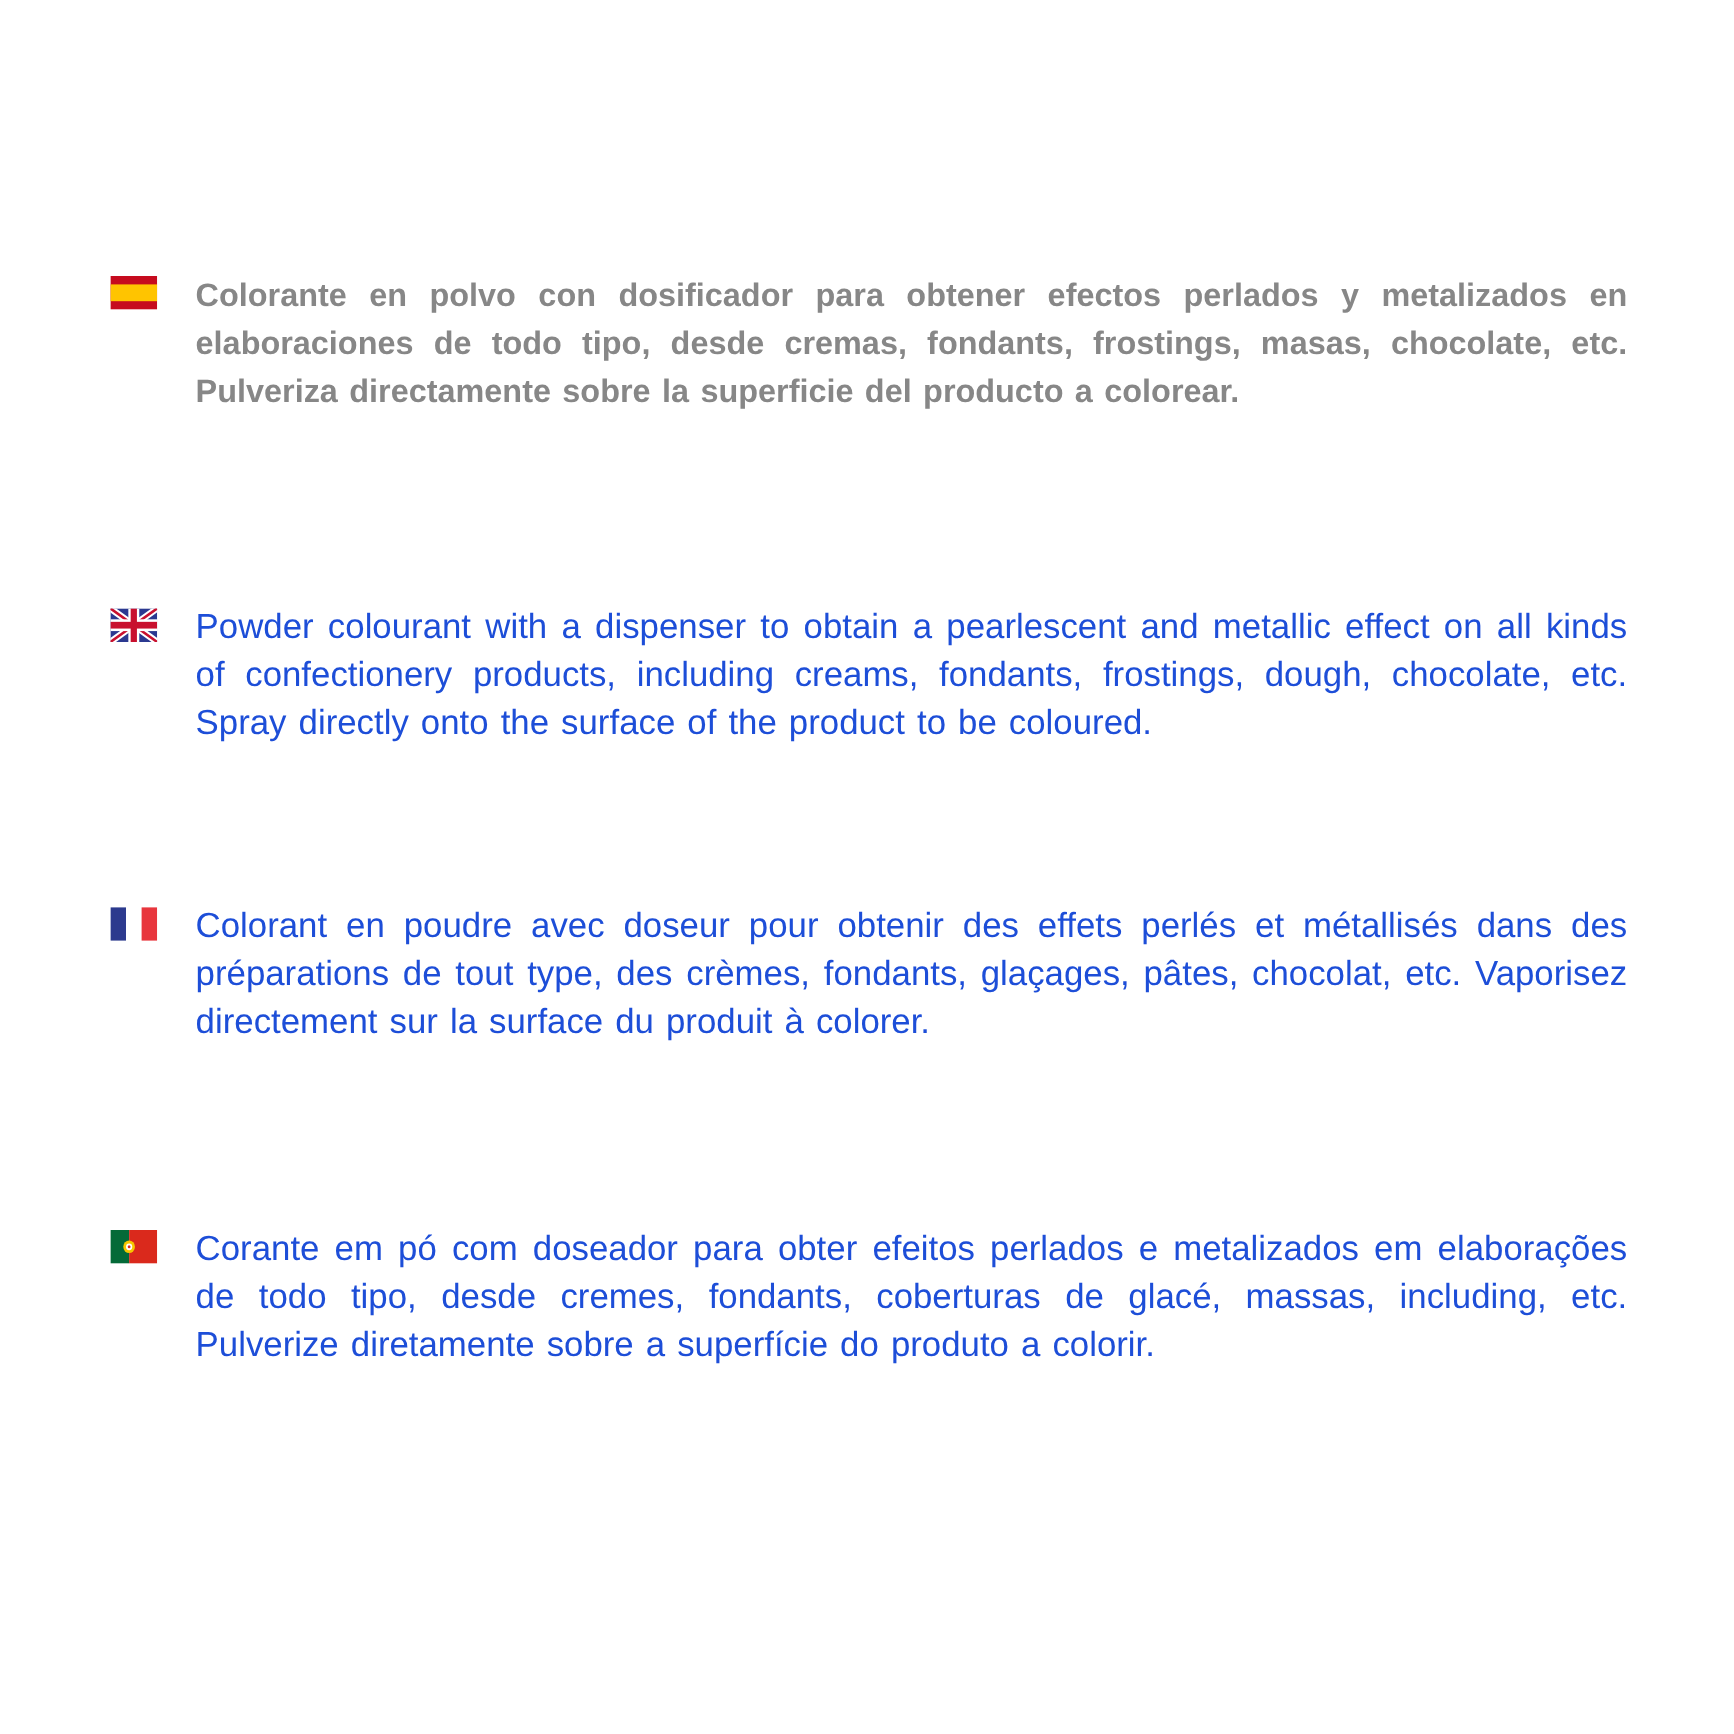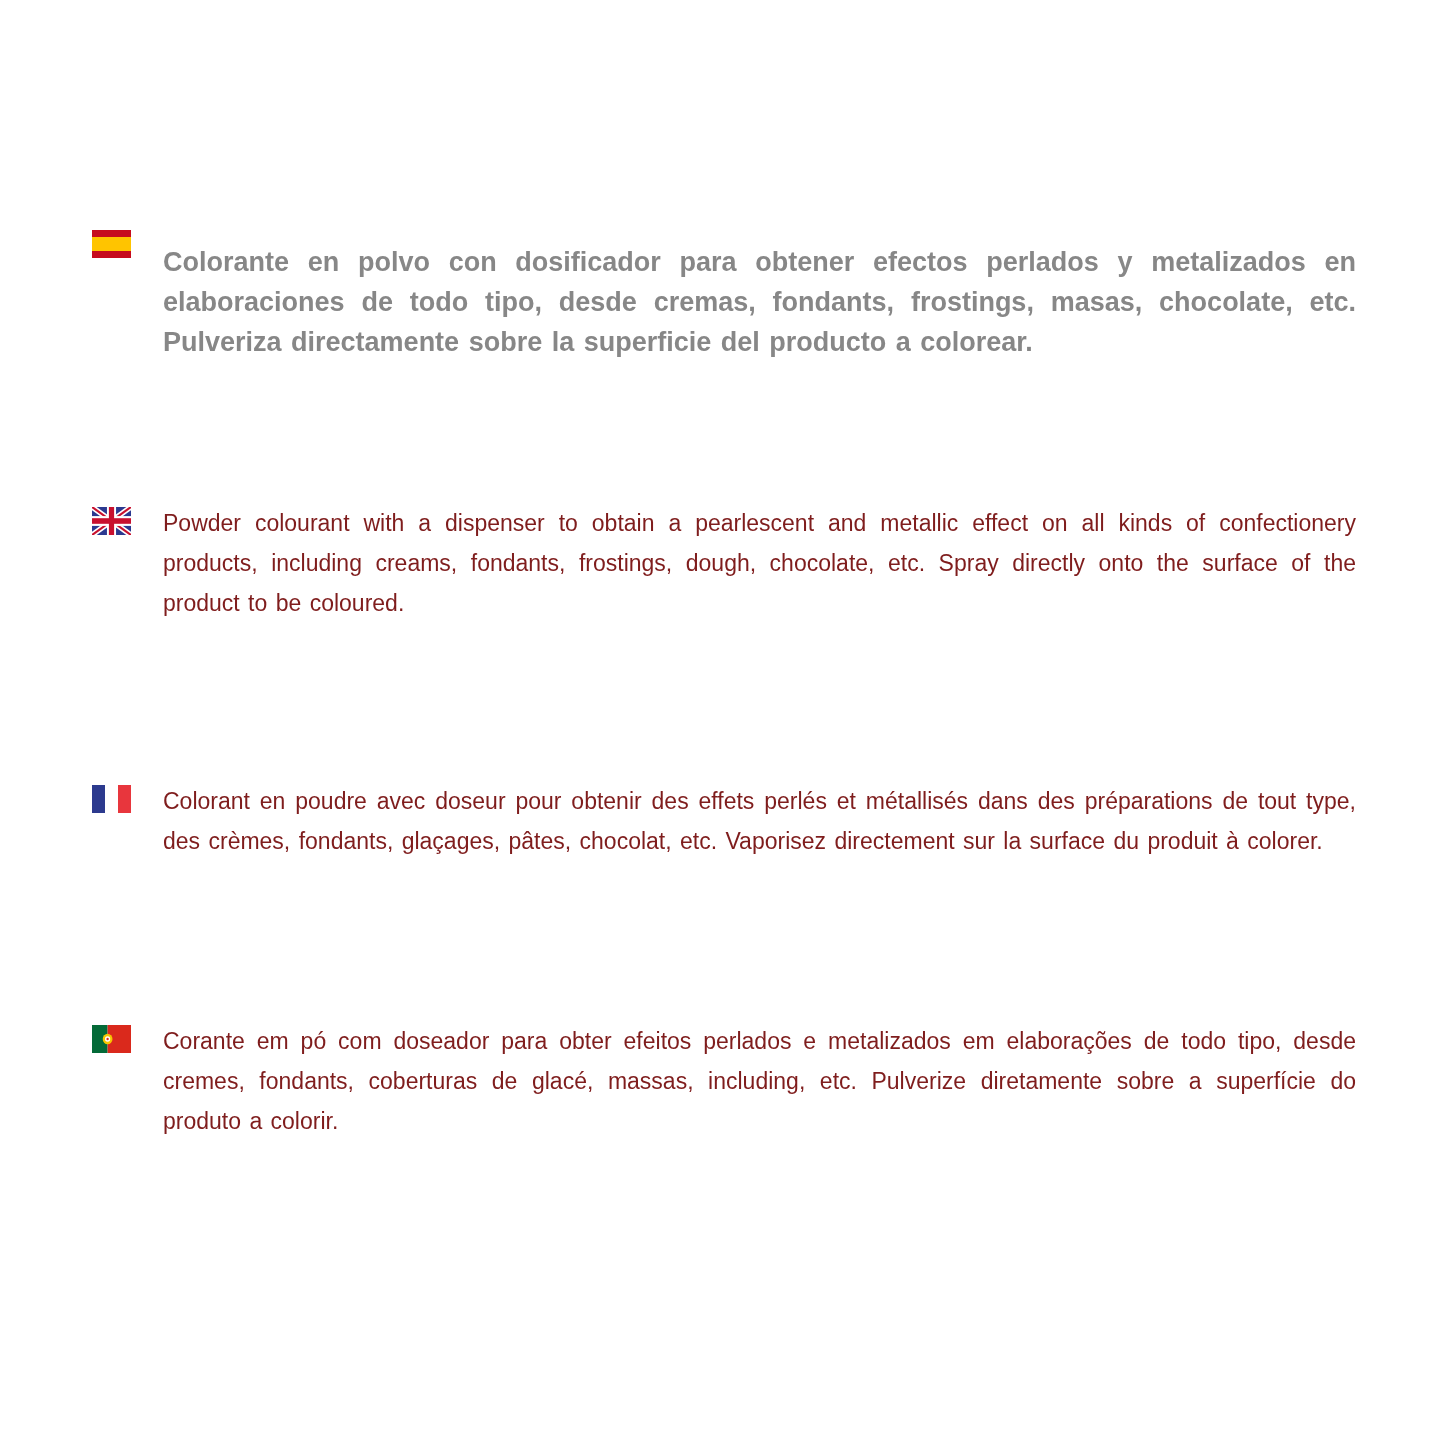--- a/index.html
+++ b/index.html
@@ -29,36 +29,35 @@
     display: block;
   }
   .flag svg {
     display: block;
     width: 100%;
     height: 100%;
   }
   .text {
     margin: 0 0 0 32px;
     width: 1193px;
-    font-size: 23px;
+    font-size: 29px;
     line-height: 40px;
-    color: #7f1d1d;
+    color: #1d4ed8;
     text-align: justify;
     text-align-last: left;
     word-spacing: 2px;
   }
   .text.bold {
     font-weight: 700;
     color: #878787;
     font-size: 27px;
-    margin-top: 16px;
   }
   #sec-es { top: 226px; }
   #sec-en { top: 503px; }
-  #sec-fr { top: 781px; }
+  #sec-fr { top: 752px; }
   #sec-pt { top: 1021px; }
 </style>
 </head>
 <body>
 
 <div class="section" id="sec-es">
   <span class="flag">
     <svg viewBox="0 0 60 40" preserveAspectRatio="none">
       <rect x="0" y="0" width="60" height="40" fill="#c60b1e"></rect>
       <rect x="0" y="10" width="60" height="20" fill="#ffc400"></rect>

